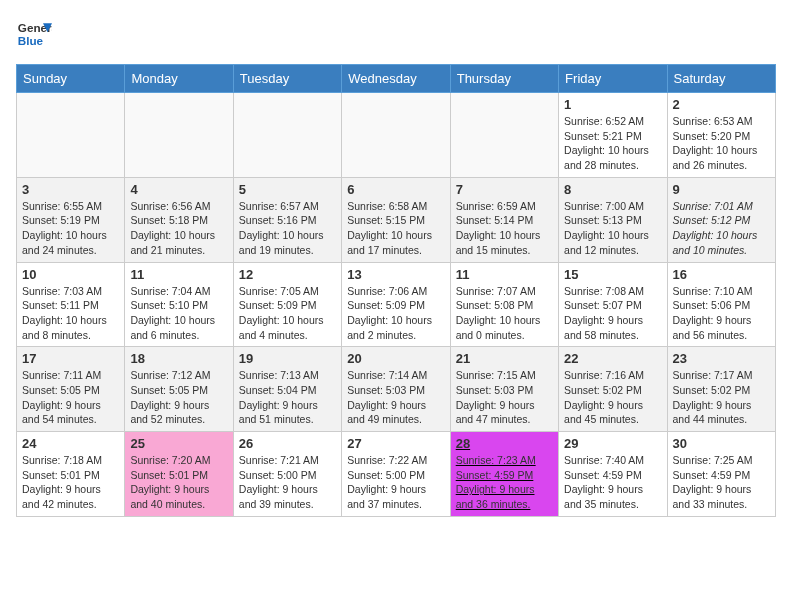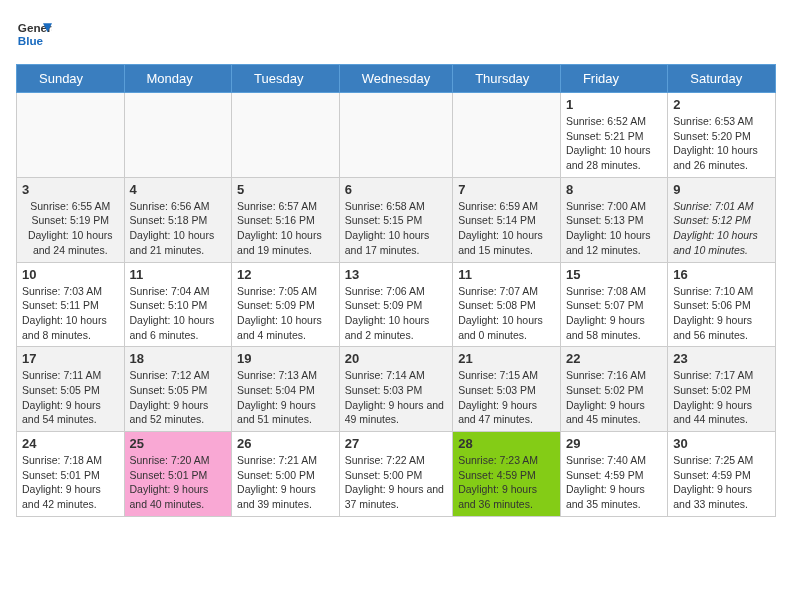--- a/index.html
+++ b/index.html
@@ -39,21 +39,21 @@
     }
     .calendar-table {
       width: 100%;
       border-collapse: collapse;
       font-size: 11px;
     }
     .calendar-table th {
       background: #3a7ebf;
       color: #fff;
       text-align: left;
-      padding: 6px 22px;
+      padding: 6px 6px;
       font-size: 13px;
       font-weight: normal;
       border: 1px solid #5a9ed8;
     }
     .calendar-table td {
       border: 1px solid #ccc;
       vertical-align: top;
       padding: 4px 5px;
       width: 108px;
       min-height: 80px;
@@ -128,21 +128,21 @@
         <td style="background: rgb(255, 255, 255);">
           <div class="day-number">2</div>
           <div class="day-info" style="white-space: pre-line;">Sunrise: 6:53 AM
 Sunset: 5:20 PM
 Daylight: 10 hours and 26 minutes.</div>
         </td>
       </tr>
       <tr class="row-even">
         <td style="background: rgb(242, 242, 242);">
           <div class="day-number">3</div>
-          <div class="day-info" style="white-space: pre-line; text-align: center;">Sunrise: 6:55 AM
+          <div class="day-info" style="white-space: pre-line;">Sunrise: 6:55 AM
 Sunset: 5:19 PM
 Daylight: 10 hours and 24 minutes.</div>
         </td>
         <td style="background: rgb(242, 242, 242);">
           <div class="day-number">4</div>
           <div class="day-info" style="white-space: pre-line;">Sunrise: 6:56 AM
 Sunset: 5:18 PM
 Daylight: 10 hours and 21 minutes.</div>
         </td>
         <td style="background: rgb(242, 242, 242);">
@@ -282,21 +282,21 @@
           <div class="day-info" style="white-space: pre-line;">Sunrise: 7:21 AM
 Sunset: 5:00 PM
 Daylight: 9 hours and 39 minutes.</div>
         </td>
         <td style="background: rgb(255, 255, 255);">
           <div class="day-number">27</div>
           <div class="day-info" style="white-space: pre-line;">Sunrise: 7:22 AM
 Sunset: 5:00 PM
 Daylight: 9 hours and 37 minutes.</div>
         </td>
-        <td style="background: #84cc16;">
+        <td style="background: #d946ef; text-decoration: underline;">
           <div class="day-number">28</div>
           <div class="day-info" style="white-space: pre-line;">Sunrise: 7:23 AM
 Sunset: 4:59 PM
 Daylight: 9 hours and 36 minutes.</div>
         </td>
         <td style="background: rgb(255, 255, 255);">
           <div class="day-number">29</div>
           <div class="day-info" style="white-space: pre-line;">Sunrise: 7:40 AM
 Sunset: 4:59 PM
 Daylight: 9 hours and 35 minutes.</div>

